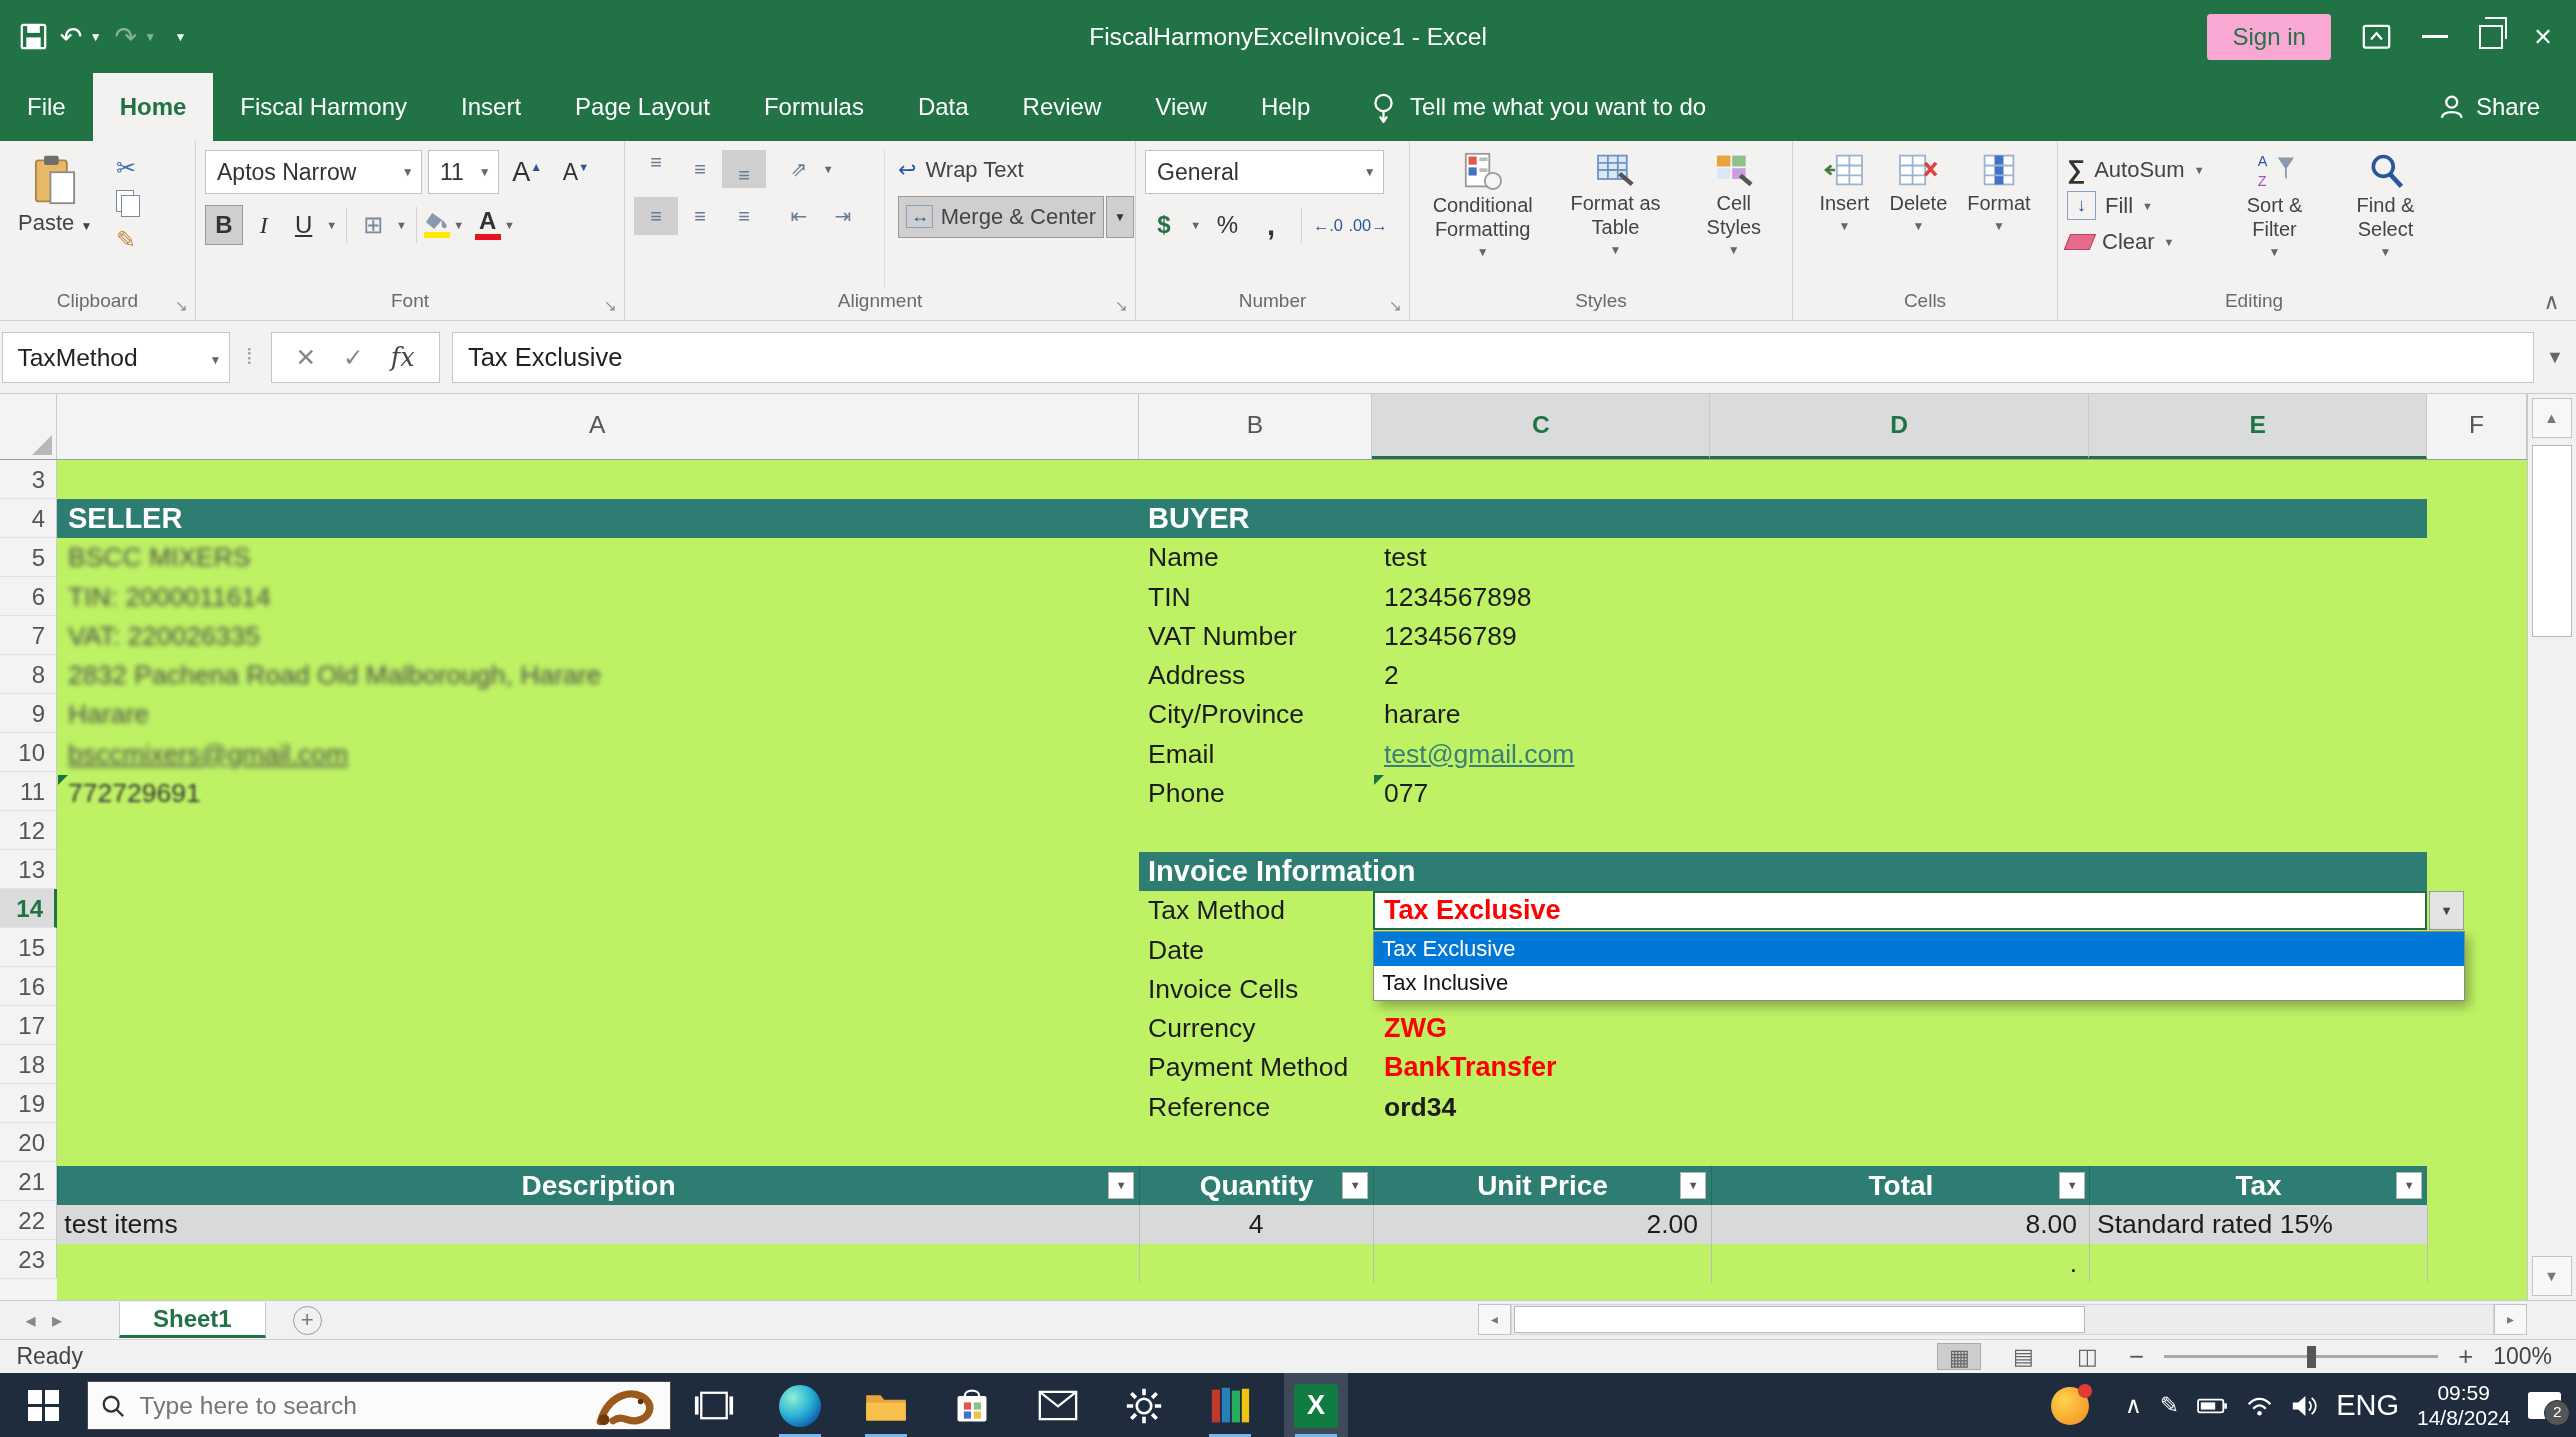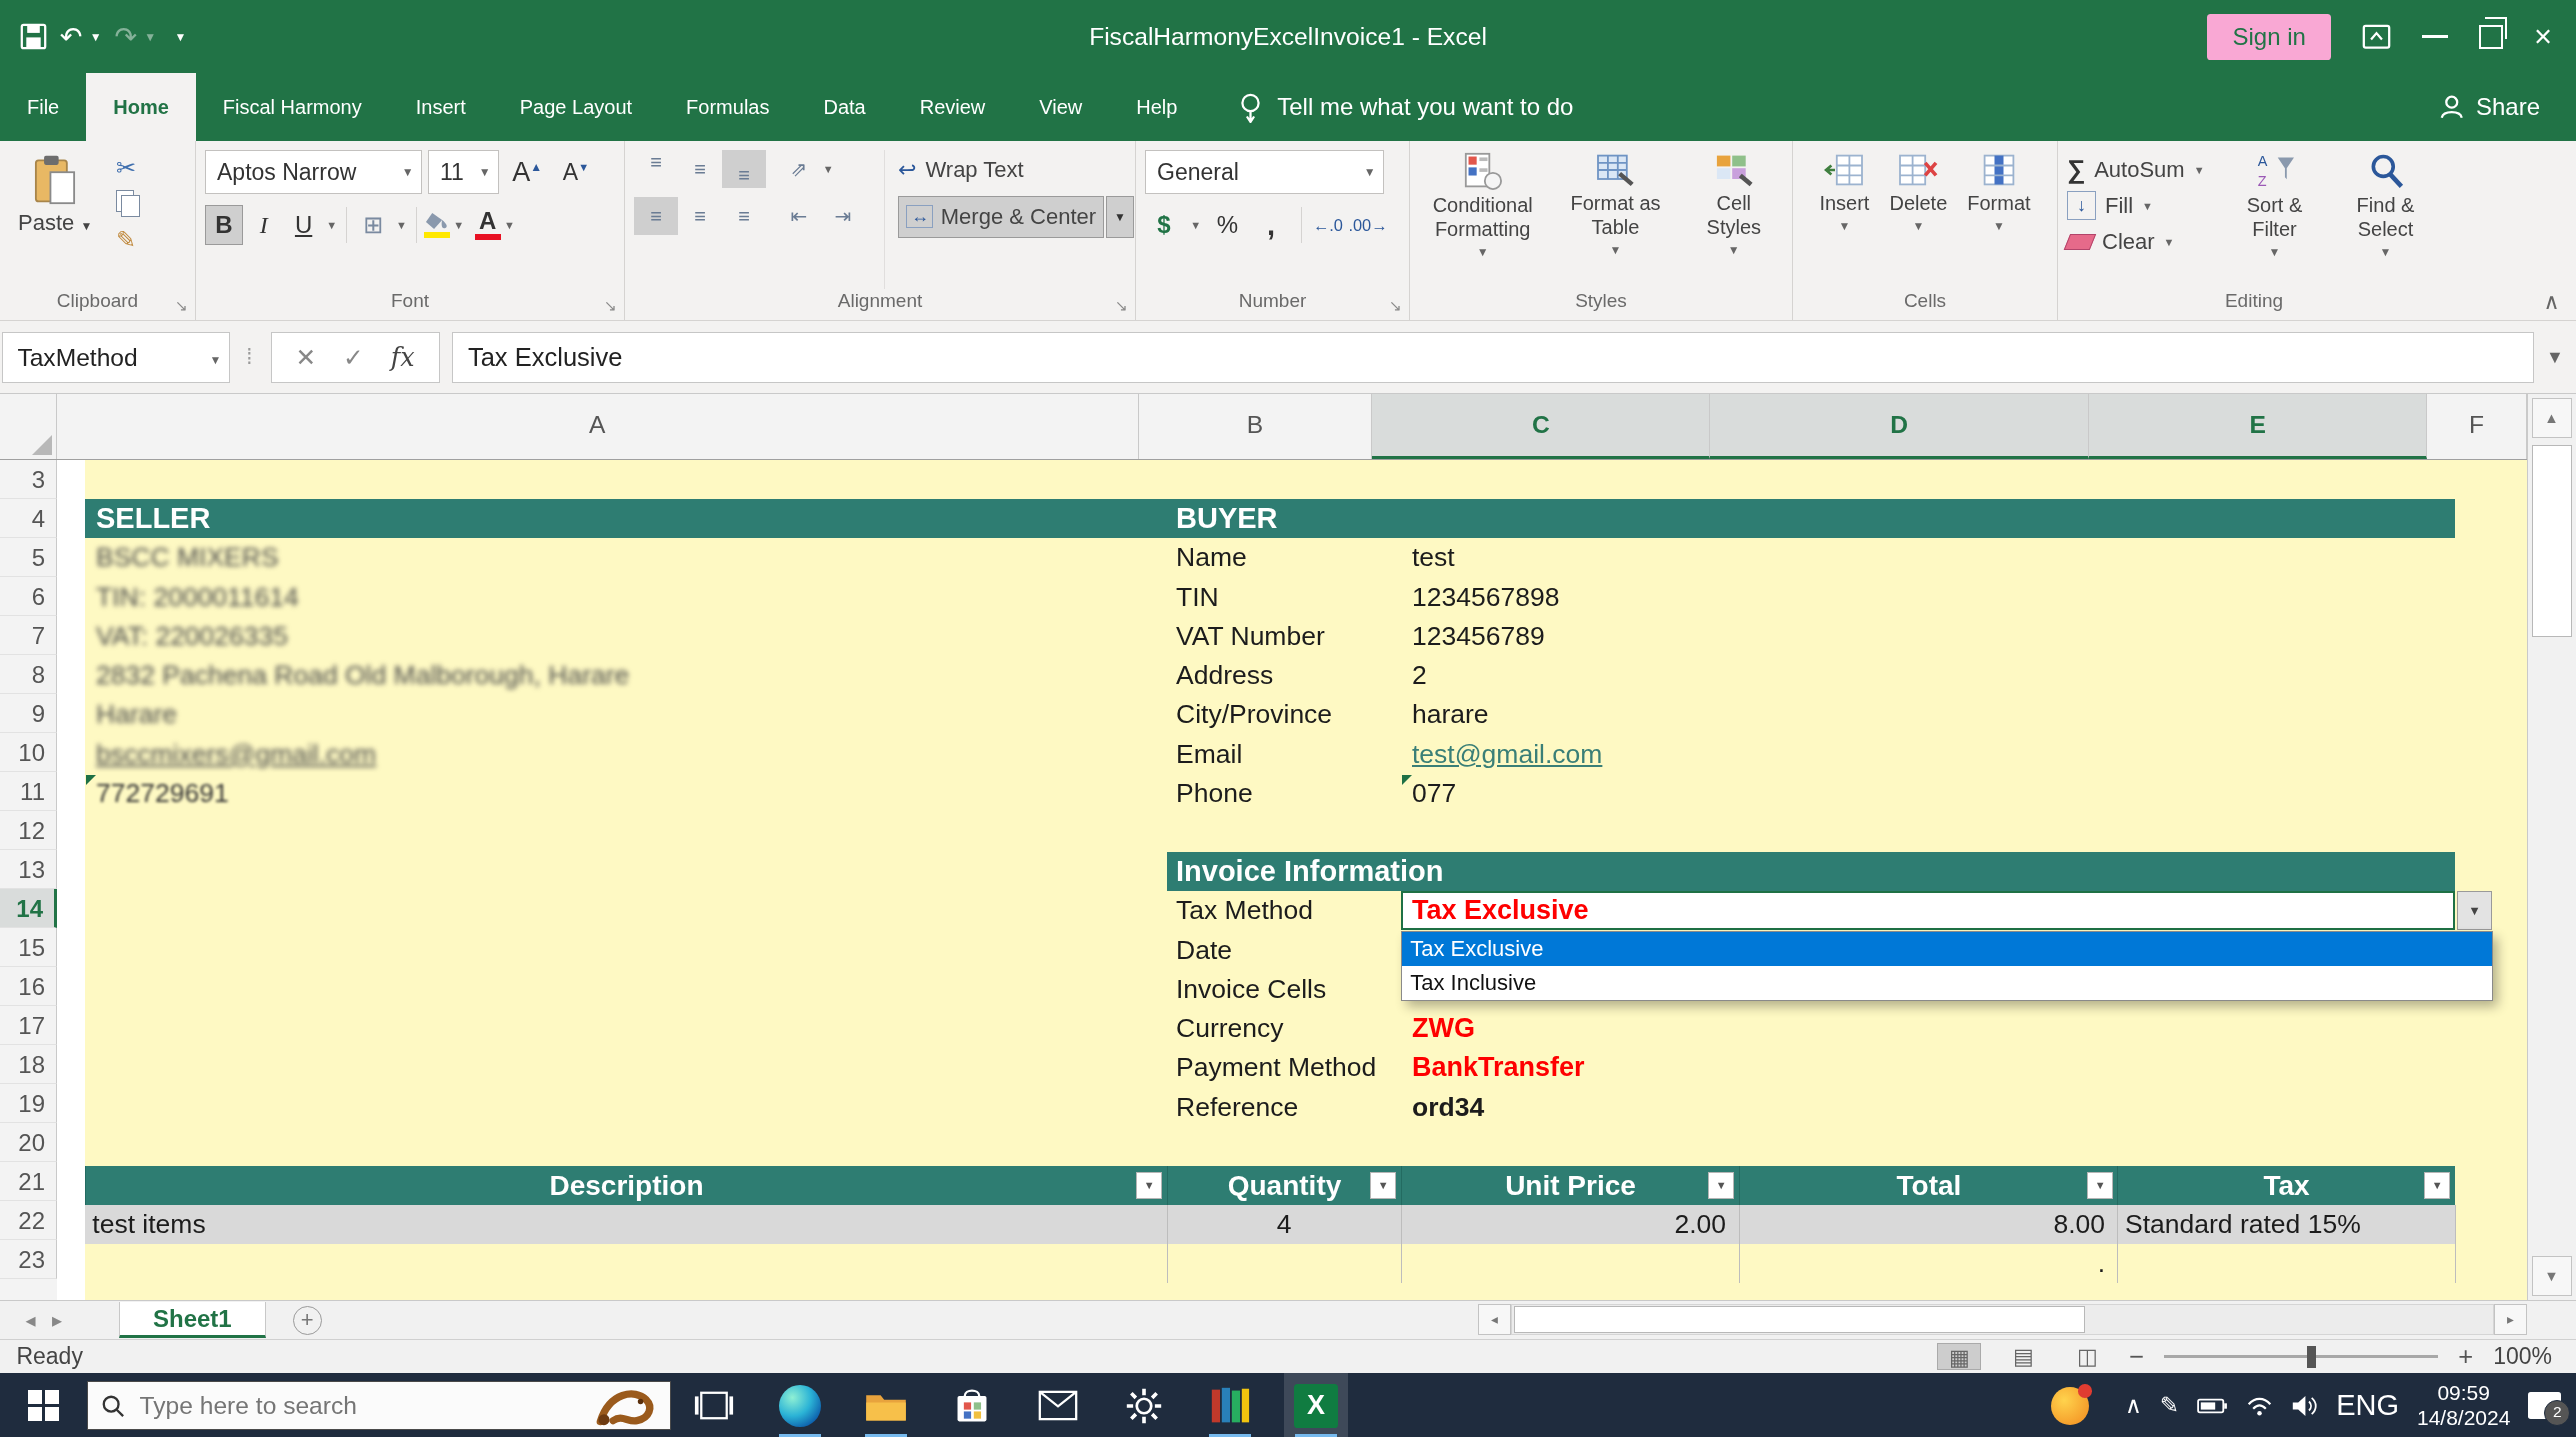--- a/index.html
+++ b/index.html
@@ -19,21 +19,21 @@
   .signin{background:#f9a8d4;color:#217346;font-size:24px;padding:9px 25.5px;border-radius:3.6px;}
   .winglyph{font-size:31px;color:#fff;}
   .minbar{width:25.5px;height:3.6px;background:#fff;}
   .restore{position:relative;width:20px;height:20px;border:2.7px solid #fff;}
   .restore::before{content:"";position:absolute;left:4.6px;top:-10px;width:20px;height:20px;
                    border:2.7px solid #fff;border-left:none;border-bottom:none;}
 
   
   #tabbar{position:absolute;left:0;top:73px;width:2576px;height:68px;background:#217346;
           display:flex;align-items:stretch;color:#fff;}
-  .gtab{font-size:20px;line-height:68px;padding:0 27px;white-space:nowrap;}
+  .gtab{font-size:24px;line-height:68px;padding:0 27px;white-space:nowrap;}
   .gtab.active{background:#f3f2f1;color:#217346;font-weight:bold;}
   .tellme{display:flex;align-items:center;gap:12.8px;margin-left:33px;font-size:24px;}
   .sharebox{margin-left:auto;display:flex;align-items:center;gap:11px;margin-right:36px;font-size:24px;}
 
   
   #ribbon{position:absolute;left:0;top:141px;width:2576px;height:180px;background:#f3f2f1;
           border-bottom:1.8px solid #d5d3d1;display:flex;box-sizing:border-box;color:#444;}
   .rgroup{position:relative;height:100%;border-right:0.9px solid #d5d3d1;box-sizing:border-box;
           padding:9px 9px 31px;display:flex;}
   .glabel{position:absolute;bottom:8px;left:0;right:0;text-align:center;font-size:19px;color:#6a6a6a;}
@@ -85,21 +85,21 @@
                  border-left:20px solid transparent;border-bottom:20px solid #b8b8b8;}
   .ch{height:100%;line-height:62px;text-align:center;font-size:24.6px;color:#555;
       border-right:0.9px solid #c9c9c9;box-sizing:border-box;}
   .ch.sel{background:#d9dcdb;color:#217346;font-weight:bold;border-bottom:3.6px solid #217346;}
   #rowheaders{position:absolute;left:0;top:460px;width:57px;height:840px;background:#f3f3f3;}
   .rn{height:39px;line-height:39px;text-align:right;padding-right:11px;font-size:24px;color:#555;
       border-right:0.9px solid #c9c9c9;border-bottom:0.9px solid #e2e2e2;box-sizing:border-box;}
   .rn.sel{background:#d9dcdb;color:#217346;font-weight:bold;border-right:3.6px solid #217346;}
 
   
-  #grid{position:absolute;left:57px;top:460px;width:2470px;height:840px;background:#fef9c3;overflow:hidden;margin-left:28px;}
+  #grid{position:absolute;left:57px;top:460px;width:2470px;height:840px;background:#bef264;overflow:hidden;}
   .band{position:absolute;background:#2e7d72;z-index:1;}
   .bandtxt{position:absolute;top:0;line-height:39px;color:#fff;font-weight:bold;font-size:29px;white-space:nowrap;}
   .ctext{position:absolute;font-size:26.5px;line-height:39px;color:#1c1c1c;white-space:nowrap;z-index:2;}
   .blur{filter:blur(2.9px);color:#4a4a4a;}
   .blur2{filter:blur(1.6px);color:#333;}
   .und{text-decoration:underline;}
   .link{color:#3a7f77;text-decoration:underline;}
   .redv{color:#fe0000;font-weight:bold;font-size:27px;}
   .boldv{font-weight:bold;}
   .activecell{position:absolute;background:#fff;border:2.7px solid #1e7145;box-sizing:border-box;z-index:6;}

